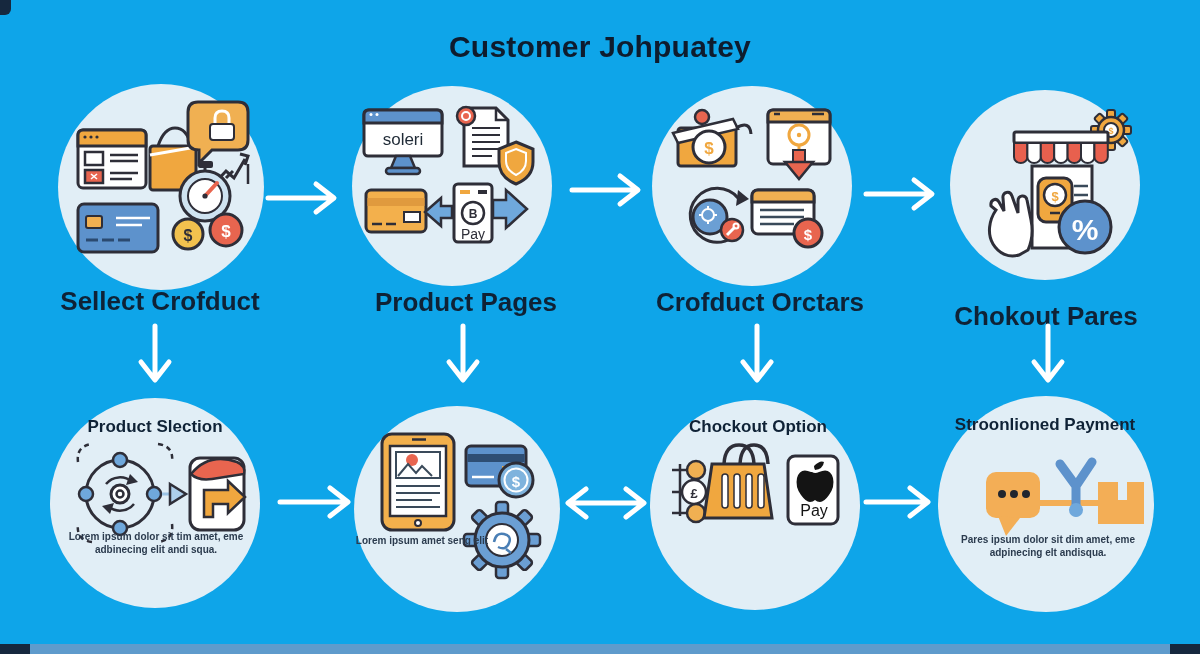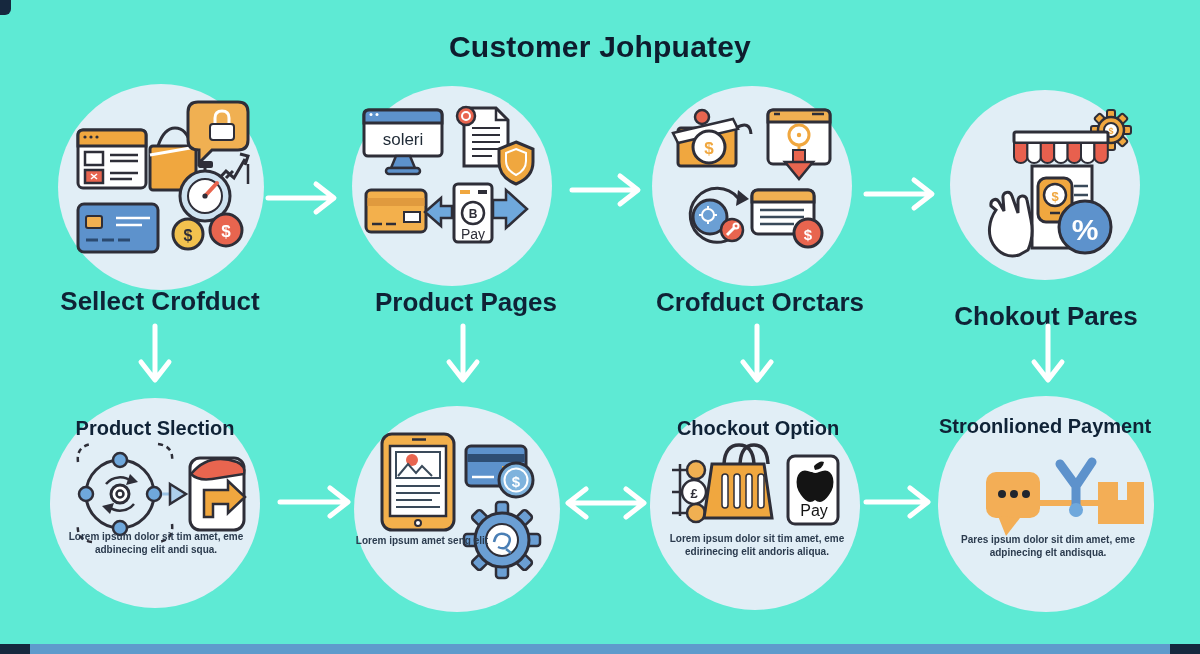--- a/index.html
+++ b/index.html
@@ -1,25 +1,25 @@
 <!DOCTYPE html>
 <html><head>
 <meta charset="utf-8">
 <style>
   html,body{margin:0;padding:0;background:#7cb8e4;}
-  .canvas{position:relative;width:1200px;height:654px;background:#5eead4;overflow:hidden;
+  .canvas{position:relative;width:1200px;height:654px;background:#0ea5e9;overflow:hidden;
           font-family:"Liberation Sans",sans-serif;}
   .title{position:absolute;top:30px;left:0;width:100%;text-align:center;
          font-size:30px;font-weight:800;color:#0e1c2e;letter-spacing:.2px;}
   .circle{position:absolute;border-radius:50%;background:#e1eef6;}
   .icon{position:absolute;inset:0;width:100%;height:100%;}
   .step-label{position:absolute;transform:translateX(-50%);white-space:nowrap;
               font-size:26px;font-weight:700;color:#0f2236;}
   .step-heading{position:absolute;transform:translateX(-50%);white-space:nowrap;text-align:center;
-              font-size:20px;font-weight:700;color:#0f2236;line-height:1.18;}
+              font-size:17px;font-weight:700;color:#0f2236;line-height:1.18;}
   .step-body{position:absolute;transform:translateX(-50%);text-align:center;
              font-size:10px;color:#2b3b4e;line-height:1.32;font-weight:bold;}
   .overlay{position:absolute;inset:0;pointer-events:none;}
   .corner{position:absolute;background:#16283e;}
   .bottom-band{position:absolute;left:0;bottom:0;width:1200px;height:10px;background:#5f9bcc;}
 </style>
 </head>
 <body>
 
 <div class="canvas">
@@ -331,21 +331,20 @@
   </div>
 
   <div class="step-heading" style="left:155px;top:417px;">Product Slection</div>
   <div class="step-heading" style="left:758px;top:417px;">Chockout Option</div>
   <div class="step-heading" style="left:1045px;top:415px;">
     <div>Stroonlioned Payment</div>
   </div>
 
   <div class="step-body" style="left:156px;top:530px;width:212px;">Lorem ipsum dolor sit tim amet, eme adbinecing elit andi squa.</div>
   <div class="step-body" style="left:422px;top:534px;width:150px;">Lorem ipsum amet seng elit</div>
-  <div class="step-body" style="left:757px;top:532px;width:218px;">Lorem ipsum dolor sit tim amet, eme edirinecing elit andoris aliqua.</div>
   <div class="step-body" style="left:1048px;top:533px;width:212px;">Pares ipsum dolor sit dim amet, eme adpinecing elt andisqua.</div>
 
   <svg class="overlay" viewBox="0 0 1200 654">
     <g stroke="#ffffff" stroke-width="5" fill="none" stroke-linecap="round" stroke-linejoin="round">
       <path d="M268,198 H330 M316,184 L334,198 L316,212"></path>
       <path d="M572,190 H634 M620,176 L638,190 L620,204"></path>
       <path d="M866,194 H928 M914,180 L932,194 L914,208"></path>
       <path d="M155,326 V376 M141,362 L155,380 L169,362"></path>
       <path d="M463,326 V376 M449,362 L463,380 L477,362"></path>
       <path d="M757,326 V376 M743,362 L757,380 L771,362"></path>

